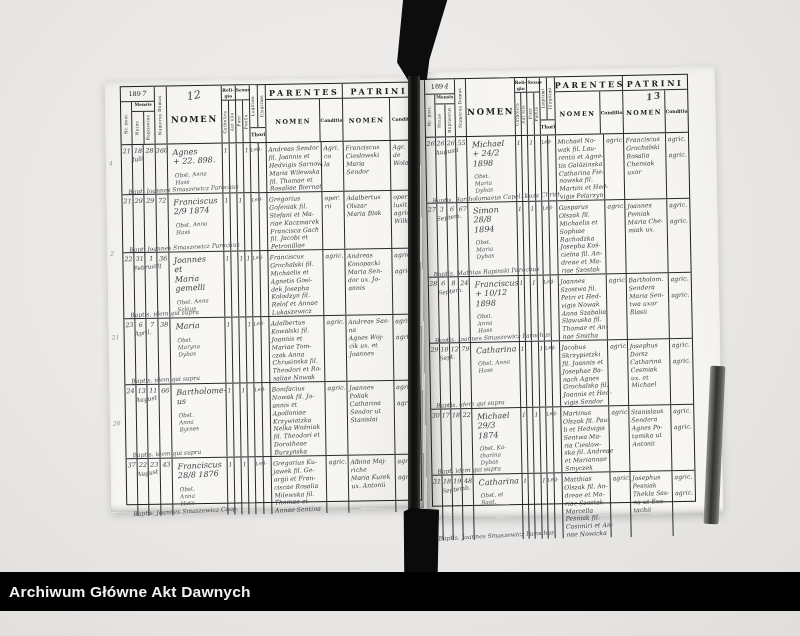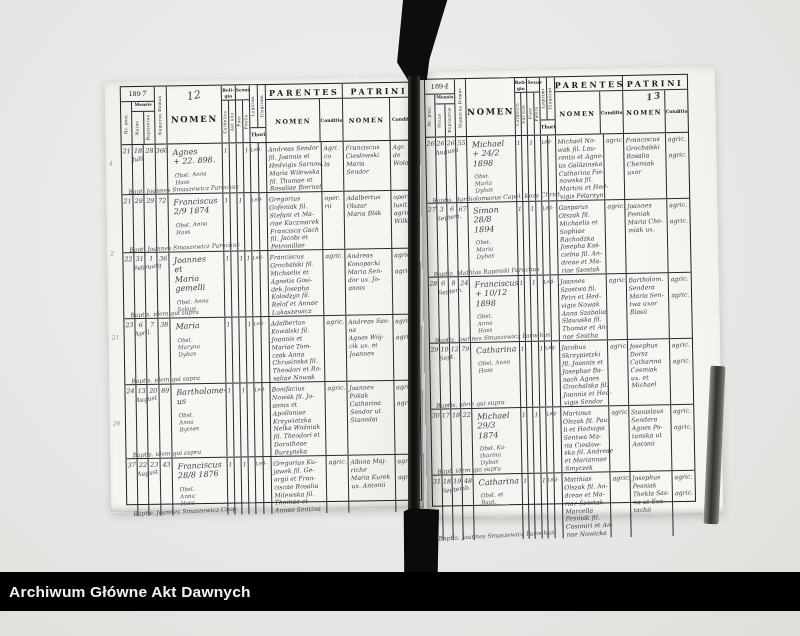--- a/index.html
+++ b/index.html
@@ -437,24 +437,24 @@
     <span class="hw rownote">Baptis. idem qui supra</span>
   </div>
         <div class="row">
     <div class="cell c-nr">
             <span class="hw num">24</span>
           </div>
     <div class="cell c-natus">
             <span class="hw num">13</span>
           </div>
     <div class="cell c-bapt">
-            <span class="hw num">20</span>
-          </div>
-    <div class="cell c-domus">
-            <span class="hw num">89</span>
+            <span class="hw num">11</span>
+          </div>
+    <div class="cell c-domus">
+            <span class="hw num">66</span>
           </div>
     <div class="cell c-nomen">
       <div class="hw name">Bartholome-
 us</div>
       <div class="hw mnotes">Obst.
 Anna
 Bytnes</div>
     </div>
     <div class="cell c-m">
             <span class="hw mark">1</span>

